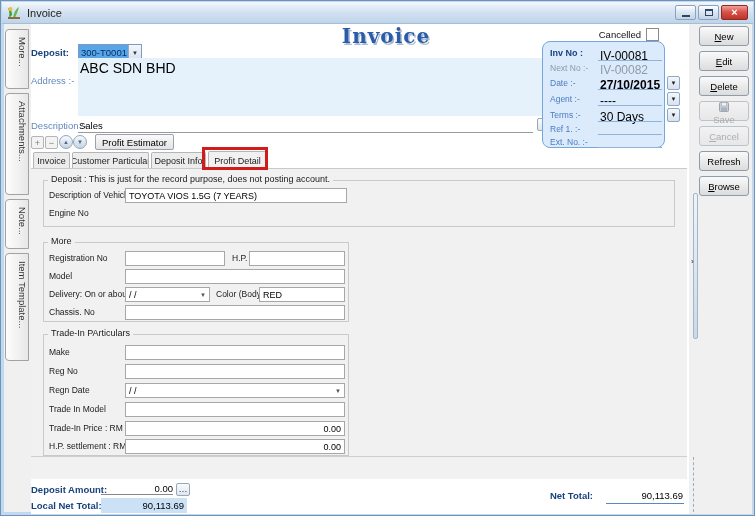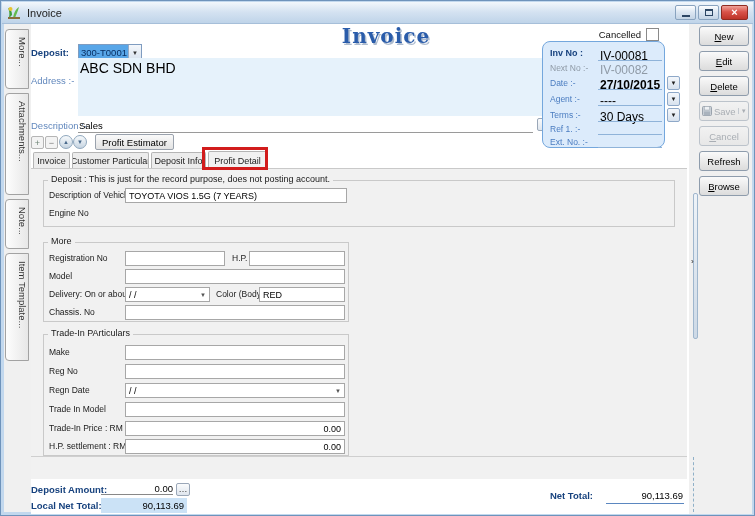--- a/index.html
+++ b/index.html
@@ -101,21 +101,21 @@
     background:linear-gradient(#f4f7fb,#d8e2ee); display:flex; align-items:center; justify-content:center; font-size:6px; color:#222; }
 
   
   .rightbar { position:absolute; left:688px; top:23px; width:63px; height:490px; background:#f0f0f0; }
   .act-btn { position:absolute; left:10px; width:50px; height:20px; border:1px solid #8e9cac; border-radius:3px;
     background:linear-gradient(#fafafa,#ececec 45%,#dcdcdc); font-size:9.5px; color:#000;
     display:flex; align-items:center; justify-content:center; cursor:default; }
   .act-btn span.cap { display:block; }
   .act-btn span.accel::first-letter { text-decoration:underline; }
   .act-btn.disabled { color:#a9aeb4; background:linear-gradient(#f2f2f2,#e7e7e7); border-color:#bcc3cb; }
-  .act-btn.save-btn { justify-content:flex-start; padding:0 2px; gap:2px; }
+  .act-btn.save-btn { justify-content:flex-start; padding:0 2px; gap:2px;flex-direction:column; }
   .save-split { margin-left:auto; border-left:1px solid #c3c9d0; padding-left:2px; font-size:6px; color:#a9aeb4; }
 
   .splitter { position:absolute; left:692px; top:192px; width:5px; height:146px; border:1px solid #9fb6cd; border-radius:2px;
     background:linear-gradient(#eef3f8,#cdd9e6); }
   .splitter-arrow { position:absolute; left:690px; top:256px; font-size:8px; color:#222; }
   .footer-dash { position:absolute; left:692px; top:456px; height:55px; border-left:1px dashed #8fb0c8; }
 
   
   .footer-sep { position:absolute; left:0; top:432px; width:656px; border-top:1px solid #cfcfcf; }
   .fa-label { position:absolute; font-size:9.5px; font-weight:bold; color:#17427e; white-space:nowrap; }

